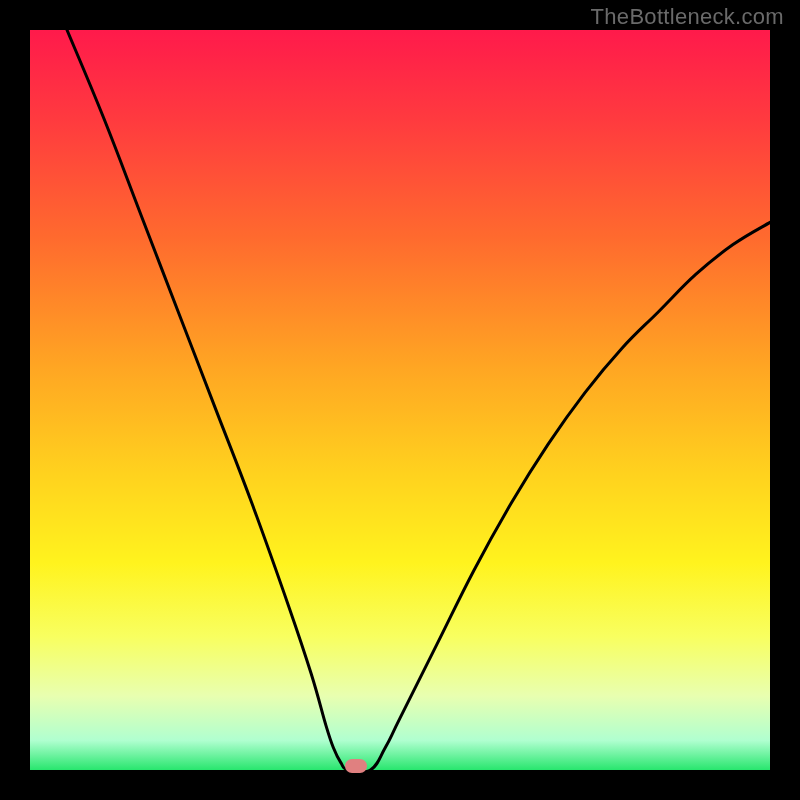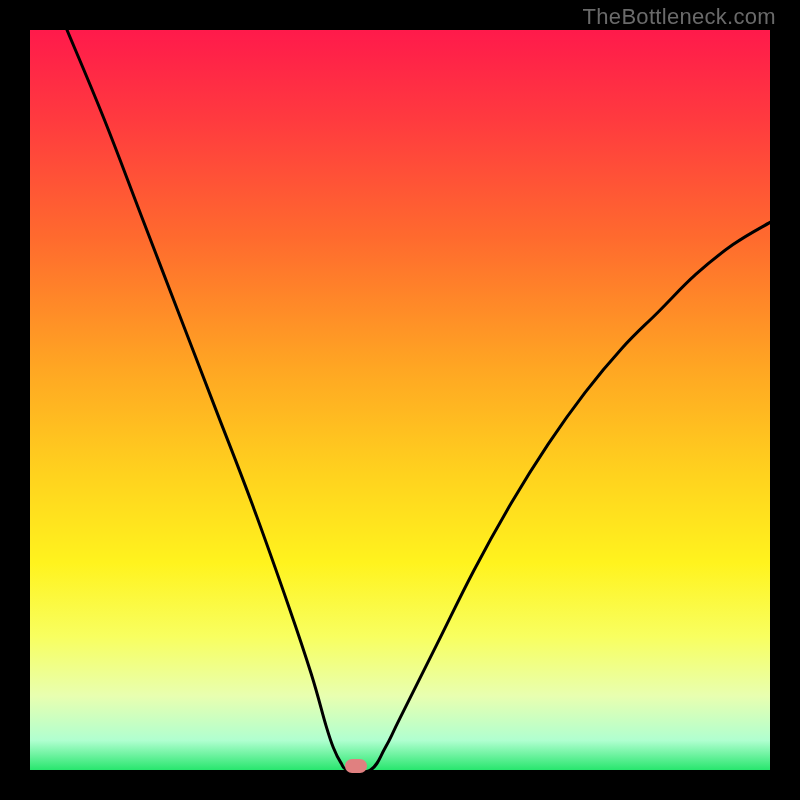--- a/index.html
+++ b/index.html
@@ -13,21 +13,21 @@
   }
   .frame {
     position: relative;
     width: 800px;
     height: 800px;
     background: #000;
   }
   .watermark {
     position: absolute;
     top: 4px;
-    right: 24px;
+    right: 16px;
     color: #6a6a6a;
     font-size: 22px;
     font-weight: 500;
     letter-spacing: 0.3px;
     z-index: 5;
     user-select: none;
   }
   .plot-wrap {
     position: absolute;
     top: 30px;

